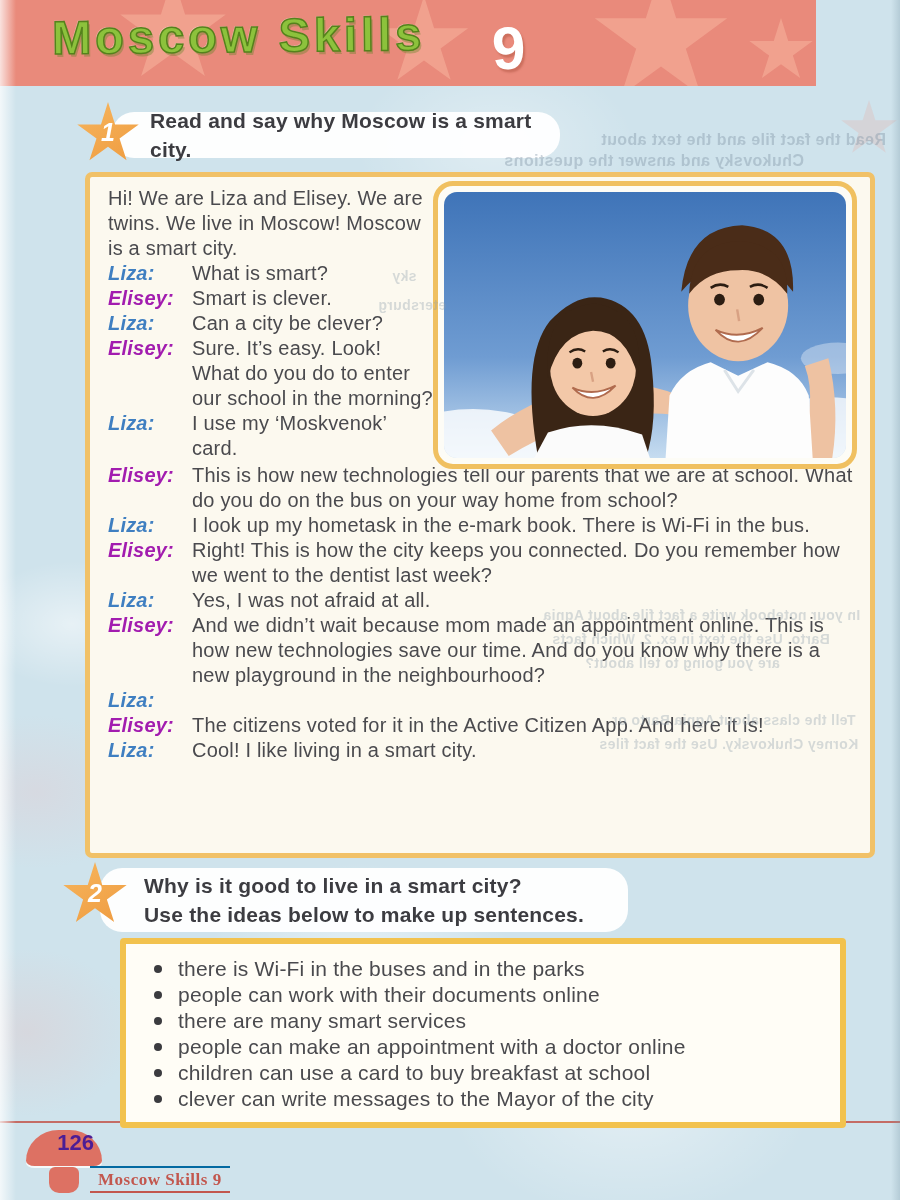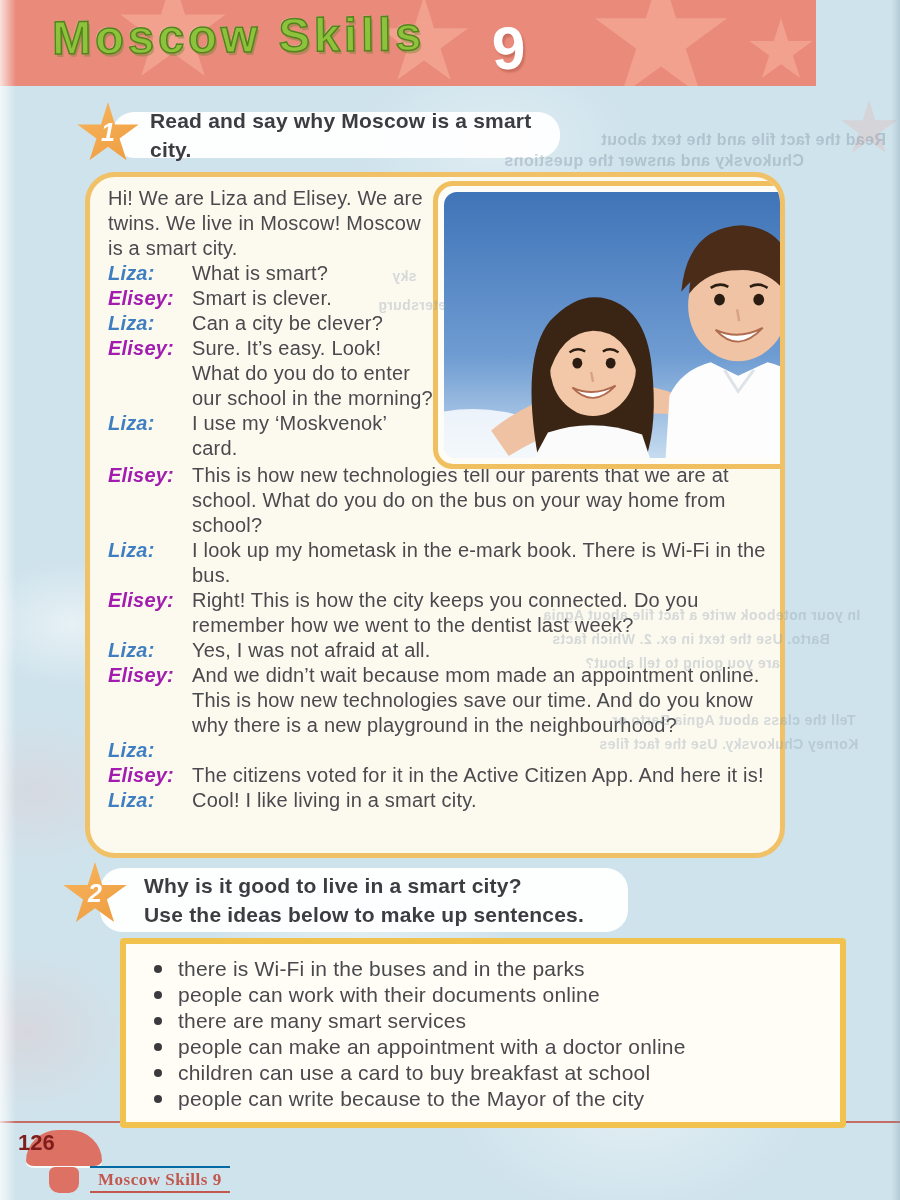--- a/index.html
+++ b/index.html
@@ -44,22 +44,22 @@
   
   .star-badge{position:absolute;display:flex;align-items:center;justify-content:center;
     background:linear-gradient(150deg,#f7b65e,#ee9a3e);
     clip-path:polygon(50% 0%,61% 35%,98% 35%,68% 57%,79% 91%,50% 70%,21% 91%,32% 57%,2% 35%,39% 35%);}
   .star-badge span{color:#fff;font-weight:bold;font-style:italic;font-size:25px;margin-top:-4px;}
   .task-pill{position:absolute;background:rgba(255,255,255,.95);border-radius:22px;
     display:flex;flex-direction:column;justify-content:center;
     color:#3c3c41;font-weight:bold;font-size:21px;letter-spacing:.2px;line-height:29px;}
 
   
-  .dialog-box{position:absolute;left:85px;top:172px;width:700px;height:686px;
-    background:#fcf9ef;border:5px solid #f1c167;border-radius:30px;
+  .dialog-box{position:absolute;left:85px;top:172px;width:790px;height:686px;
+    background:#fcf9ef;border:5px solid #f1c167;border-radius:7px;
     padding:9px 14px 5px 18px;overflow:hidden;}
   .photo-frame{position:absolute;left:343px;top:4px;width:424px;height:288px;
     background:#fdfcf6;border:5px solid #f0c060;border-radius:20px;padding:6px;z-index:2;}
   .photo-frame svg{display:block;width:100%;height:100%;border-radius:13px;}
   .dlg{color:#4a4a4e;font-size:20px;line-height:25px;letter-spacing:.2px;}
   .dlg-narrow{width:326px;}
   .dlg-wide{width:100%;margin-top:2px;}
   .intro{margin:0 0 0 0;}
   .turn{display:flex;margin:0;}
   .turn .who{flex:0 0 84px;font-weight:bold;font-style:italic;}
@@ -74,22 +74,22 @@
     padding:12px 18px 10px 28px;display:flex;flex-direction:column;justify-content:space-around;z-index:2;}
   .idea{display:flex;align-items:center;color:#4a4a4e;font-size:21px;letter-spacing:.2px;}
   .idea .dot{flex:0 0 8px;width:8px;height:8px;border-radius:50%;background:#3b3b3f;margin-right:16px;}
 
   
   .mushroom{position:absolute;left:26px;top:1130px;width:76px;height:64px;}
   .mushroom .cap{position:absolute;left:0;top:0;width:76px;height:36px;background:#dd7163;
     border-radius:38px 38px 10px 10px / 36px 36px 6px 6px;box-shadow:0 2px 0 rgba(255,255,255,.8);}
   .mushroom .stem{position:absolute;left:23px;top:37px;width:30px;height:26px;background:#dd7163;
     border-radius:6px 6px 10px 10px;}
-  .page-number{position:absolute;left:18px;top:1130px;width:76px;text-align:left;
-    color:#7f1d1d;font-weight:bold;font-size:22px;z-index:2;}
+  .page-number{position:absolute;left:18px;top:1130px;width:76px;text-align:right;
+    color:#4c1d95;font-weight:bold;font-size:22px;z-index:2;}
   .footer-caption{position:absolute;left:90px;top:1166px;padding:2px 8px 1px 8px;
     border-top:2px solid #0369a1;border-bottom:2px solid #c2574e;
     font-family:"Liberation Serif","DejaVu Serif",serif;
     color:#c2574e;font-weight:bold;font-size:17px;letter-spacing:.5px;}
 
   
   .ghost{position:absolute;transform:scaleX(-1);white-space:nowrap;font-weight:bold;
     color:rgba(128,148,165,.40);filter:blur(.5px);font-size:16px;letter-spacing:.4px;z-index:3;pointer-events:none;}
   .ghost.small{font-size:14px;color:rgba(140,158,172,.35);}
   .ghost-star{position:absolute;width:58px;height:58px;background:rgba(235,160,145,.22);
@@ -250,21 +250,21 @@
     <div class="idea">
       <span class="dot"></span>
       <span>people can make an appointment with a doctor online</span>
     </div>
     <div class="idea">
       <span class="dot"></span>
       <span>children can use a card to buy breakfast at school</span>
     </div>
     <div class="idea">
       <span class="dot"></span>
-      <span>people can write because to the Mayor of the city</span>
+      <span>clever can write messages to the Mayor of the city</span>
     </div>
   </div>
 
   <div class="mushroom">
     <div class="cap"></div>
     <div class="stem"></div>
   </div>
   <div class="page-number">126</div>
   <div class="footer-caption">Moscow Skills 9</div>
 

